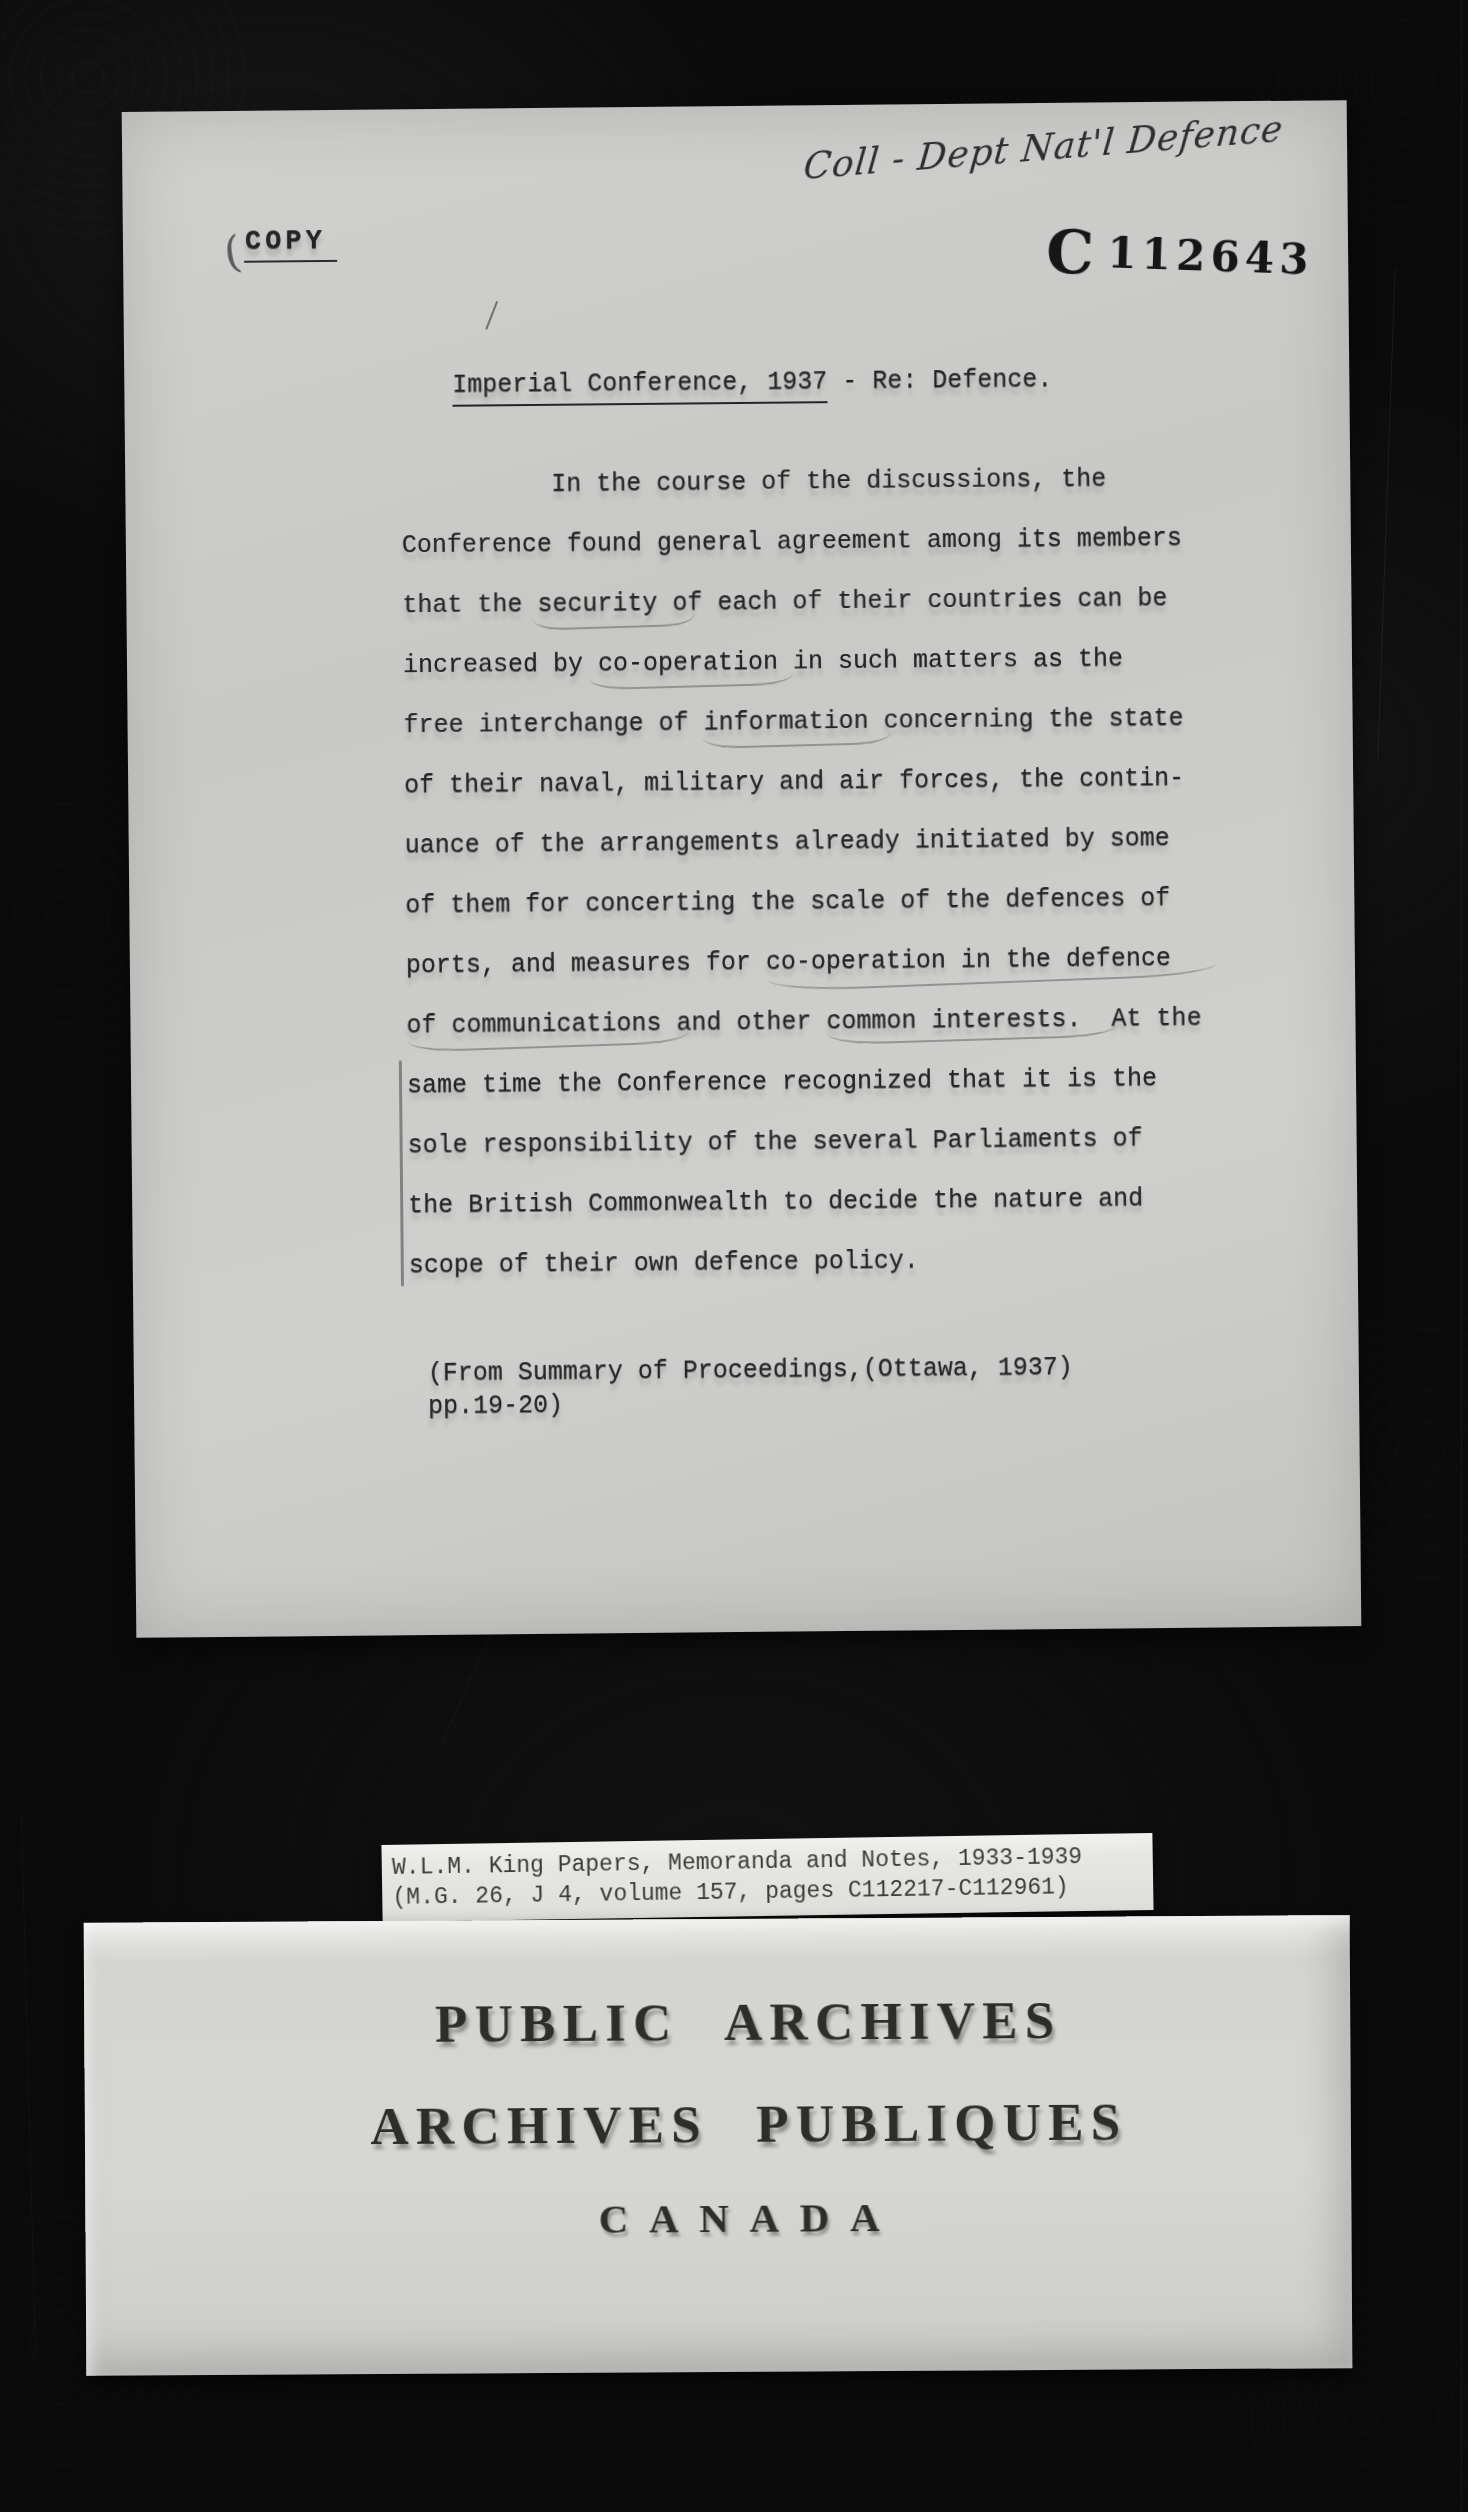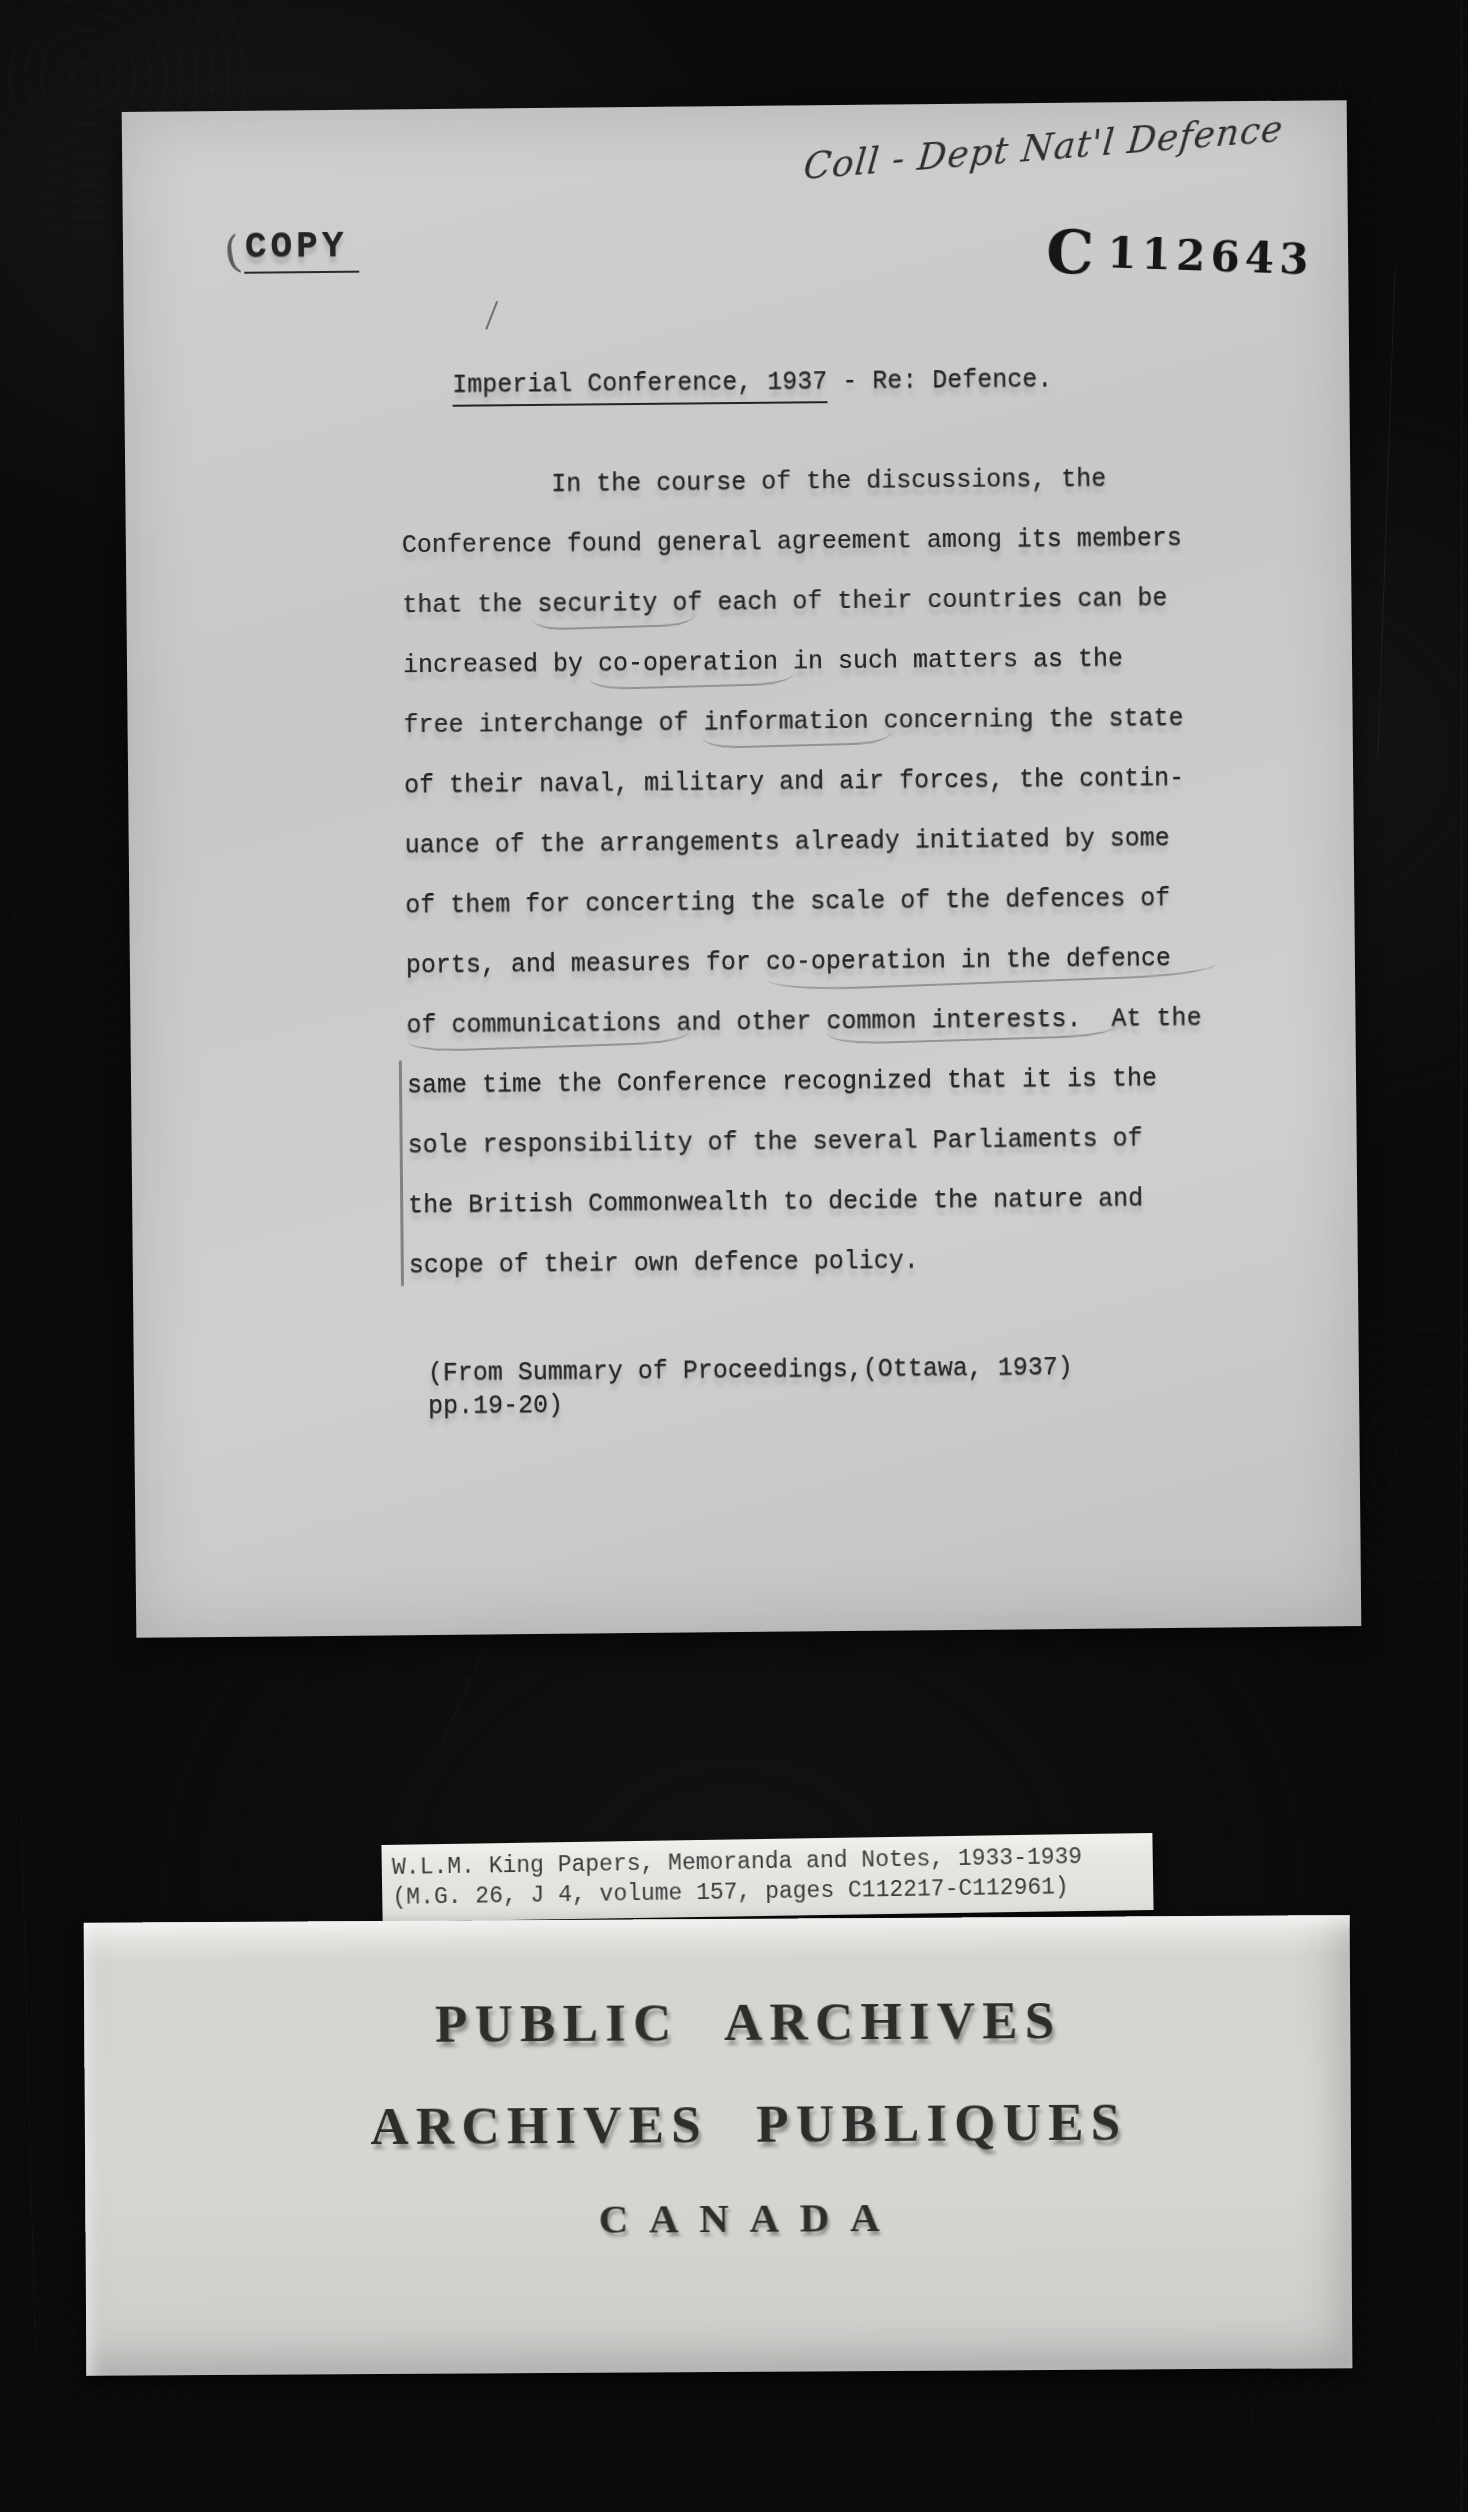--- a/index.html
+++ b/index.html
@@ -28,21 +28,21 @@
     text-shadow:0 7.2px 4.6px rgba(90,90,90,0.28), 0 0.5px 0.5px rgba(40,40,40,0.55);
     filter:blur(0.3px);}
   .handwriting{
     position:absolute;left:681px;top:21.7px;width:516px;
     font-family:"DejaVu Serif",serif;font-style:italic;font-size:36px;color:#2e2e2e;
     transform:rotate(-4deg) skewX(-10deg);letter-spacing:1px;filter:blur(0.2px);
   }
   .copy-wrap{position:absolute;left:101px;top:116px;}
   .pencil-paren{font-family:"DejaVu Serif",serif;font-size:43px;color:#5a5a5a;
     display:inline-block;transform:rotate(-8deg);vertical-align:top;filter:blur(0.3px);}
-  .copy{display:inline-block;font-size:36px;letter-spacing:4.1px;font-weight:bold;
+  .copy{display:inline-block;font-size:27px;letter-spacing:4.1px;font-weight:bold;
     border-bottom:2.6px solid #2a2a2a;padding:0 11.3px 4.1px 1px;margin-left:3.1px;}
   .stamp{position:absolute;left:923px;top:124px;transform:rotate(2.5deg);
     color:#161616;font-family:"DejaVu Serif",serif;font-weight:bold;filter:blur(0.2px);}
   .stamp-c{font-size:60px;line-height:1;vertical-align:-7.2px;margin-right:13.4px;}
   .stamp-num{font-size:42px;letter-spacing:5.2px;}
   .stray-mark{position:absolute;left:367px;top:192px;width:2.1px;height:30px;
     background:#4a4a4a;transform:rotate(22deg);opacity:.7;}
   .title{position:absolute;left:268px;top:233px;font-size:25px;white-space:pre;}
   .title-u{border-bottom:2.1px solid #242424;padding-bottom:4.6px;}
   .body-block{position:absolute;left:276px;top:347px;}

